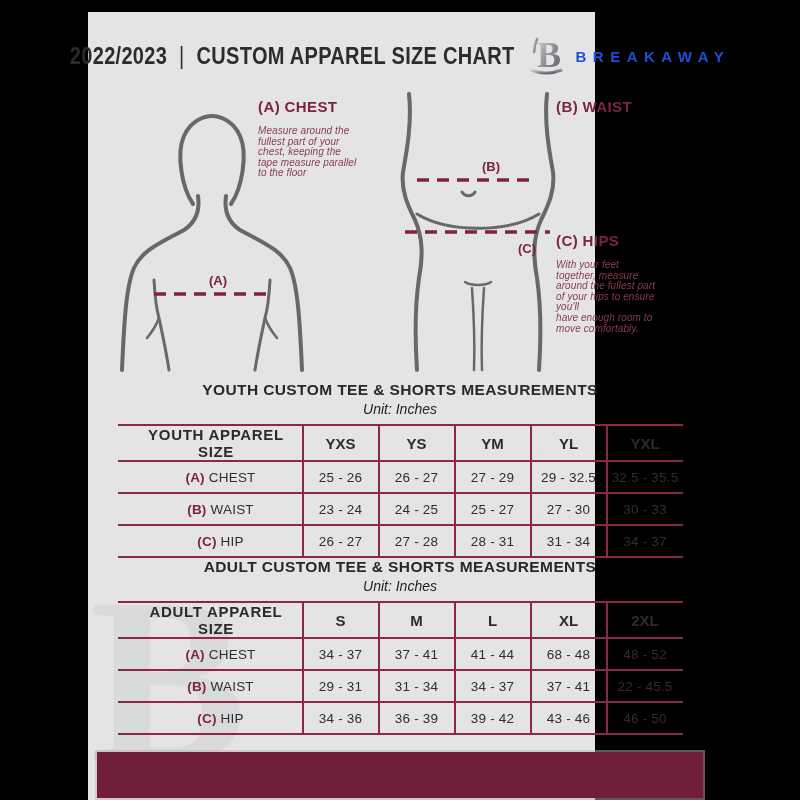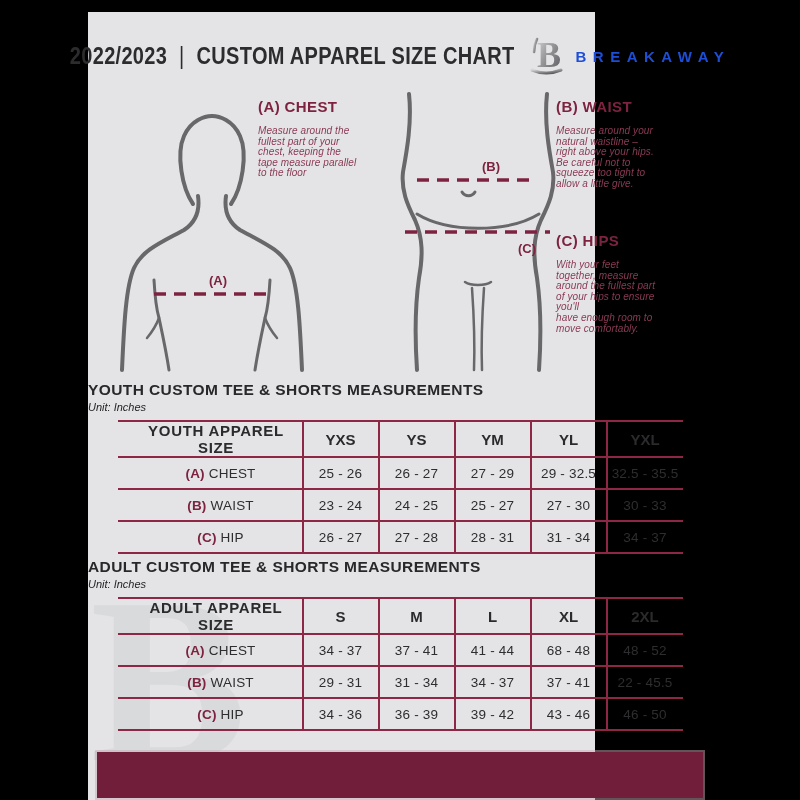--- a/index.html
+++ b/index.html
@@ -53,25 +53,25 @@
   }
   .guide-text{
     font-size:10px;font-style:italic;color:var(--desc-maroon);
     line-height:1.06;white-space:pre-line;letter-spacing:.1px;
   }
   
   .tbl-sec{position:absolute;left:0;width:624px;z-index:2;}
   .youth-sec{top:369px;}
   .adult-sec{top:546px;}
   .tbl-title{
-    font-size:15.5px;font-weight:700;color:#28282a;
+    text-align:center;font-size:15.5px;font-weight:700;color:#28282a;
     letter-spacing:.4px;
   }
   .tbl-unit{
-    font-size:11px;font-style:italic;font-weight:500;
+    text-align:center;font-size:14px;font-style:italic;font-weight:500;
     color:#232325;margin-top:2px;
   }
   table.size-table{
     border-collapse:collapse;table-layout:fixed;width:565px;
     margin:7px auto 0 auto;border-bottom:2px solid var(--line);
     background:transparent;
   }
   table.size-table col.c0{width:185px;}
   table.size-table th,table.size-table td{
     border-left:2px solid var(--line);
@@ -172,26 +172,20 @@
   <div class="guide-sec sec-a">
     <div class="guide-head">(A) CHEST</div>
     <div class="guide-text">Measure around the
 fullest part of your
 chest, keeping the
 tape measure parallel
 to the floor</div>
   </div>
   <div class="guide-sec sec-b">
     <div class="guide-head">(B) WAIST</div>
-    <div class="guide-text">Measure around your
-natural waistline –
-right above your hips.
-Be careful not to
-squeeze too tight to
-allow a little give.</div>
   </div>
   <div class="guide-sec sec-c">
     <div class="guide-head">(C) HIPS</div>
     <div class="guide-text">With your feet
 together, measure
 around the fullest part
 of your hips to ensure
 you'll
 have enough room to
 move comfortably.</div>

